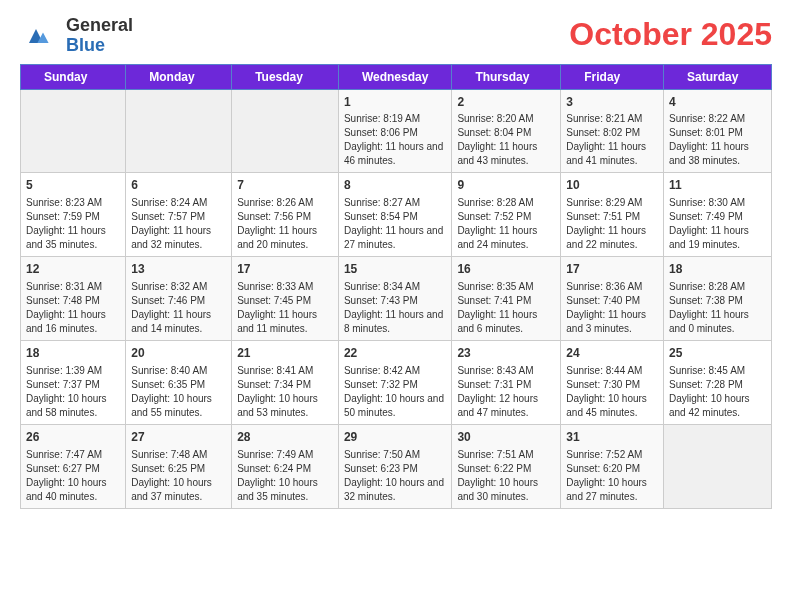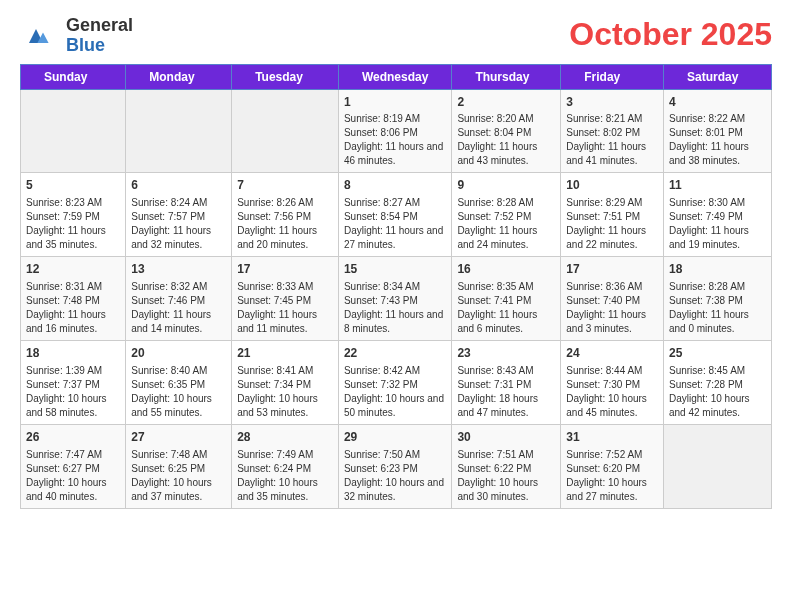--- a/index.html
+++ b/index.html
@@ -150,21 +150,21 @@
           <td><span class="day-number">15</span><span>Sunrise: 8:34 AM</span><br><span>Sunset: 7:43 PM</span><br><span>Daylight: 11 hours and 8 minutes.</span><br></td>
           <td><span class="day-number">16</span><span>Sunrise: 8:35 AM</span><br><span>Sunset: 7:41 PM</span><br><span>Daylight: 11 hours and 6 minutes.</span><br></td>
           <td><span class="day-number">17</span><span>Sunrise: 8:36 AM</span><br><span>Sunset: 7:40 PM</span><br><span>Daylight: 11 hours and 3 minutes.</span><br></td>
           <td><span class="day-number">18</span><span>Sunrise: 8:28 AM</span><br><span>Sunset: 7:38 PM</span><br><span>Daylight: 11 hours and 0 minutes.</span><br></td>
         </tr>
         <tr>
           <td><span class="day-number">18</span><span>Sunrise: 1:39 AM</span><br><span>Sunset: 7:37 PM</span><br><span>Daylight: 10 hours and 58 minutes.</span><br></td>
           <td><span class="day-number">20</span><span>Sunrise: 8:40 AM</span><br><span>Sunset: 6:35 PM</span><br><span>Daylight: 10 hours and 55 minutes.</span><br></td>
           <td><span class="day-number">21</span><span>Sunrise: 8:41 AM</span><br><span>Sunset: 7:34 PM</span><br><span>Daylight: 10 hours and 53 minutes.</span><br></td>
           <td><span class="day-number">22</span><span>Sunrise: 8:42 AM</span><br><span>Sunset: 7:32 PM</span><br><span>Daylight: 10 hours and 50 minutes.</span><br></td>
-          <td><span class="day-number">23</span><span>Sunrise: 8:43 AM</span><br><span>Sunset: 7:31 PM</span><br><span>Daylight: 18 hours and 47 minutes.</span><br></td>
+          <td><span class="day-number">23</span><span>Sunrise: 8:43 AM</span><br><span>Sunset: 7:31 PM</span><br><span>Daylight: 12 hours and 47 minutes.</span><br></td>
           <td><span class="day-number">24</span><span>Sunrise: 8:44 AM</span><br><span>Sunset: 7:30 PM</span><br><span>Daylight: 10 hours and 45 minutes.</span><br></td>
           <td><span class="day-number">25</span><span>Sunrise: 8:45 AM</span><br><span>Sunset: 7:28 PM</span><br><span>Daylight: 10 hours and 42 minutes.</span><br></td>
         </tr>
         <tr>
           <td><span class="day-number">26</span><span>Sunrise: 7:47 AM</span><br><span>Sunset: 6:27 PM</span><br><span>Daylight: 10 hours and 40 minutes.</span><br></td>
           <td><span class="day-number">27</span><span>Sunrise: 7:48 AM</span><br><span>Sunset: 6:25 PM</span><br><span>Daylight: 10 hours and 37 minutes.</span><br></td>
           <td><span class="day-number">28</span><span>Sunrise: 7:49 AM</span><br><span>Sunset: 6:24 PM</span><br><span>Daylight: 10 hours and 35 minutes.</span><br></td>
           <td><span class="day-number">29</span><span>Sunrise: 7:50 AM</span><br><span>Sunset: 6:23 PM</span><br><span>Daylight: 10 hours and 32 minutes.</span><br></td>
           <td><span class="day-number">30</span><span>Sunrise: 7:51 AM</span><br><span>Sunset: 6:22 PM</span><br><span>Daylight: 10 hours and 30 minutes.</span><br></td>
           <td><span class="day-number">31</span><span>Sunrise: 7:52 AM</span><br><span>Sunset: 6:20 PM</span><br><span>Daylight: 10 hours and 27 minutes.</span><br></td>

